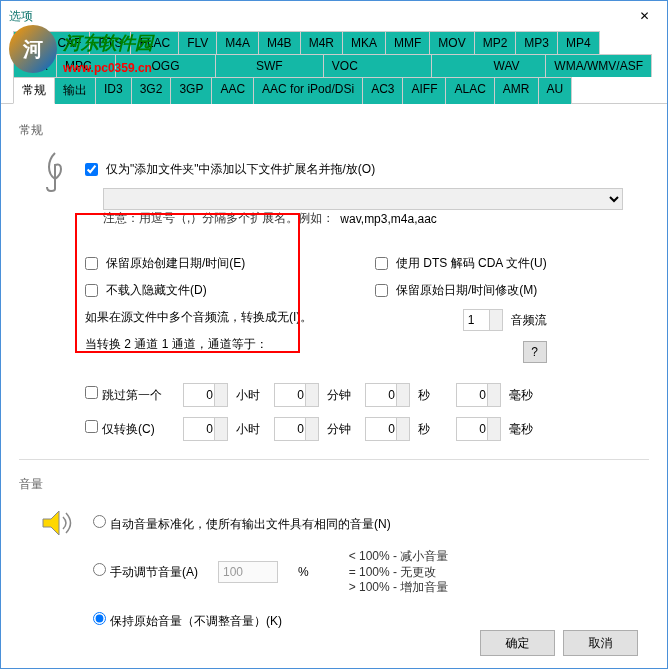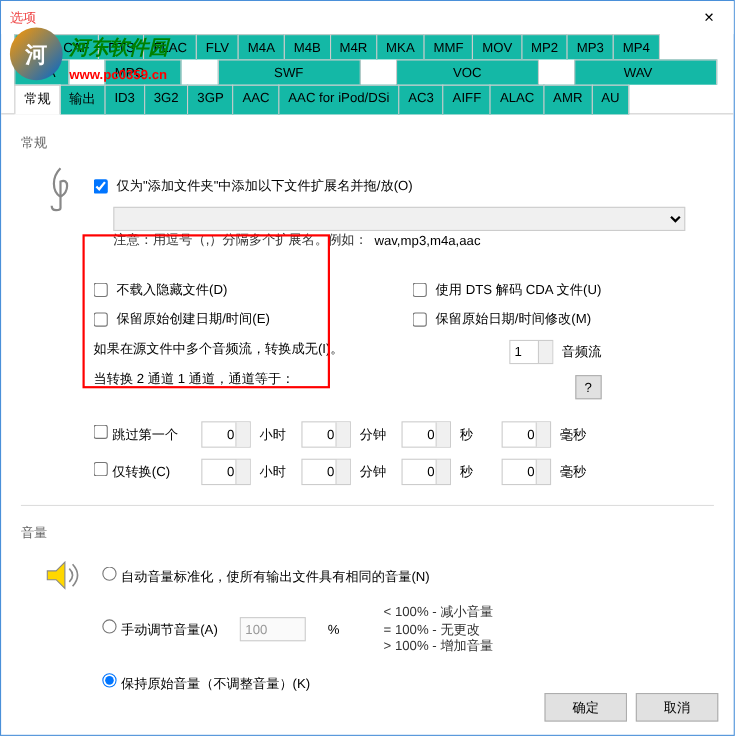--- a/index.html
+++ b/index.html
@@ -1,18 +1,18 @@
 <!DOCTYPE html>
 <html><head>
 <meta charset="utf-8">
 <style>
 * { box-sizing: border-box; margin: 0; padding: 0; font-family: "Microsoft YaHei", "SimSun", sans-serif; font-size: 12px; }
 body { background: #fff; width: 668px; height: 669px; border: 1px solid #4a90d9; position: relative; overflow: hidden; }
 .titlebar { height: 30px; display: flex; align-items: center; justify-content: space-between; padding: 0 0 0 8px; background: #fff; }
-.titlebar .title { color: #ef4444; }
+.titlebar .title { color: #0f766e; }
 .titlebar .closebtn { width: 45px; height: 30px; display: flex; align-items: center; justify-content: center; color: #000; }
 .tabs-row { display: flex; border-bottom: none; padding-left: 12px; flex-wrap: nowrap; }
 .tab { padding: 4px 8px; border: 1px solid #ccc; border-bottom: none; background: #14b8a6; margin-right: -1px; cursor: pointer; white-space: nowrap; }
 .tab.active { background: #fff; border-bottom: 1px solid #fff; position: relative; z-index: 2; }
 .logo { position: absolute; top: 24px; left: 8px; z-index: 10; }
 .logo-url { position: absolute; top: 60px; left: 62px; z-index: 10; color: #ff0000; font-weight: bold; text-align: center; }
 .logo-name { position: absolute; top: 30px; left: 62px; z-index: 10; color: #008000; font-weight: bold; font-size: 18px; font-style: italic; }
 .logo-circle { width: 48px; height: 48px; border-radius: 50%; background: linear-gradient(135deg, #ff9900, #0066cc); display: flex; align-items: center; justify-content: center; color: #fff; font-weight: bold; font-size: 20px; }
 .content { padding: 10px 18px; border-top: 1px solid #ccc; margin-top: -1px; }
 .section-title { color: #666; margin: 8px 0 12px 0; }
@@ -24,21 +24,21 @@
 .wide-select { width: 520px; background:#f0f0f0; }
 .note { color: #333; margin-left: 0; }
 .redbox { position: absolute; border: 2px solid red; left: 74px; top: 212px; width: 225px; height: 140px; pointer-events: none; z-index: 5; }
 .spinner { width: 40px; height: 22px; border: 1px solid #ccc; padding: 2px; }
 .radio-row { display: flex; gap: 40px; align-items: center; margin: 12px 0; padding-left: 6px; }
 .time-row { display: flex; align-items: center; gap: 8px; margin: 10px 0; }
 .time-label { width: 90px; }
 .time-input { width: 45px; height: 24px; border: 1px solid #ccc; text-align: right; padding-right: 14px; position: relative; }
 .time-unit { width: 30px; }
 .percent-input { width: 60px; border: 1px solid #ccc; color: #999; height: 22px; padding: 2px 4px; }
-.buttons { position: absolute; bottom: 12px; right: 14px; display: flex; gap: 8px; }
+.buttons { position: absolute; bottom: 12px; right: 29px; display: flex; gap: 8px; }
 .btn { width: 75px; height: 26px; border: 1px solid #adadad; background: #e1e1e1; cursor: pointer; }
 .qbtn { width: 24px; height: 22px; border: 1px solid #adadad; background: #e1e1e1; }
 .two-col { display: flex; gap: 60px; }
 .col1 { width: 230px; }
 input[type=checkbox], input[type=radio] { margin: 0 4px 0 0; }
 .speaker-icon { width: 40px; }
 hr.sep { border: none; border-top: 1px solid #ddd; margin: 8px 0 16px 0; }
 .vol-help { color: #333; line-height: 1.3; }
 .spin-wrap { position: relative; display: inline-block; }
 .spin-wrap::after { content: ""; position: absolute; right: 1px; top: 1px; bottom: 1px; width: 12px; background: linear-gradient(#f0f0f0,#f0f0f0); border-left: 1px solid #ccc; }
@@ -69,23 +69,25 @@
     <div class="tab">MKA</div>
     <div class="tab">MMF</div>
     <div class="tab">MOV</div>
     <div class="tab">MP2</div>
     <div class="tab">MP3</div>
     <div class="tab">MP4</div>
   </div>
 <div class="tabs-row" id="fmt-row2" style="justify-content: space-between; padding-right: 16px;">
     <div class="tab" style="width: 50px; text-align: center;">MPA</div>
     <div class="tab" style="width: 70px; text-align: left;">MPC</div>
+    <div class="tab" style="width: 120px; text-align: center;">OGG</div>
     <div class="tab" style="width: 130px; text-align: center;">SWF</div>
-    <div class="tab" style="width: 130px; text-align: center;">VOC</div>
-    <div class="tab" style="width: 130px; text-align: left; padding-left: 44px;">WAV</div>
+    <div class="tab" style="width: 130px; text-align: left;">VOC</div>
+    <div class="tab" style="width: 130px; text-align: center; padding-left: 44px;">WAV</div>
+    <div class="tab" style="flex: 1 1 0%; text-align: center;">WMA/WMV/ASF</div>
   </div>
 <div class="tabs-row" id="opt-row">
     <div class="tab active">常规</div>
     <div class="tab">输出</div>
     <div class="tab">ID3</div>
     <div class="tab">3G2</div>
     <div class="tab">3GP</div>
     <div class="tab">AAC</div>
     <div class="tab">AAC for iPod/DSi</div>
     <div class="tab">AC3</div>
@@ -116,25 +118,25 @@
       </div>
       <div class="row" style="padding-left:18px;">
         <span class="note">注意：用逗号（,）分隔多个扩展名。例如：</span>
         <span>wav,mp3,m4a,aac</span>
       </div>
 
       <div class="two-col" style="margin-top:18px;">
         <div class="col1">
           <div class="checkbox-row">
               <input type="checkbox" style="">
+              <span>保留原始创建日期/时间(E)</span>
+            </div>
+          <div class="checkbox-row">
+              <input type="checkbox" style="">
               <span>不载入隐藏文件(D)</span>
-            </div>
-          <div class="checkbox-row">
-              <input type="checkbox" style="">
-              <span>保留原始创建日期/时间(E)</span>
             </div>
           <div class="checkbox-row">
               <span>如果在源文件中多个音频流，转换成无(I)。</span>
             </div>
           <div class="checkbox-row">
               <span>当转换 2 通道 1 通道，通道等于：</span>
             </div>
         </div>
         <div>
           <div class="checkbox-row">

